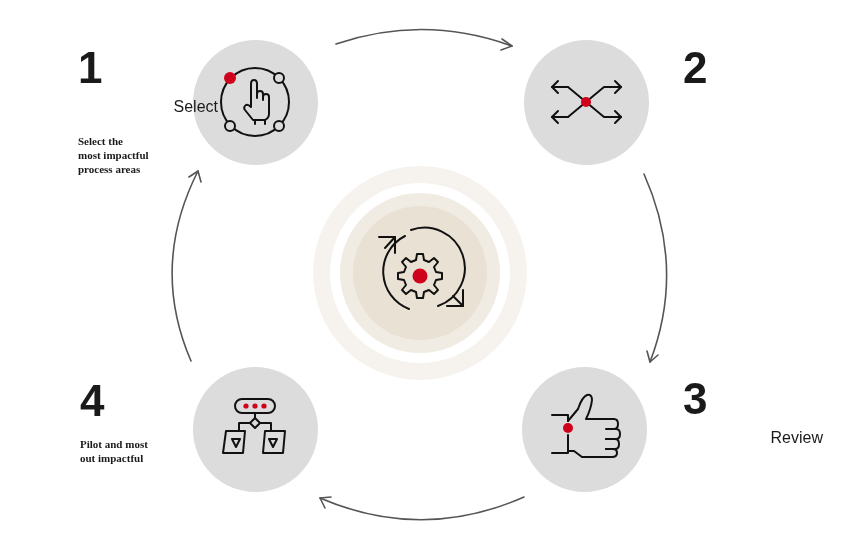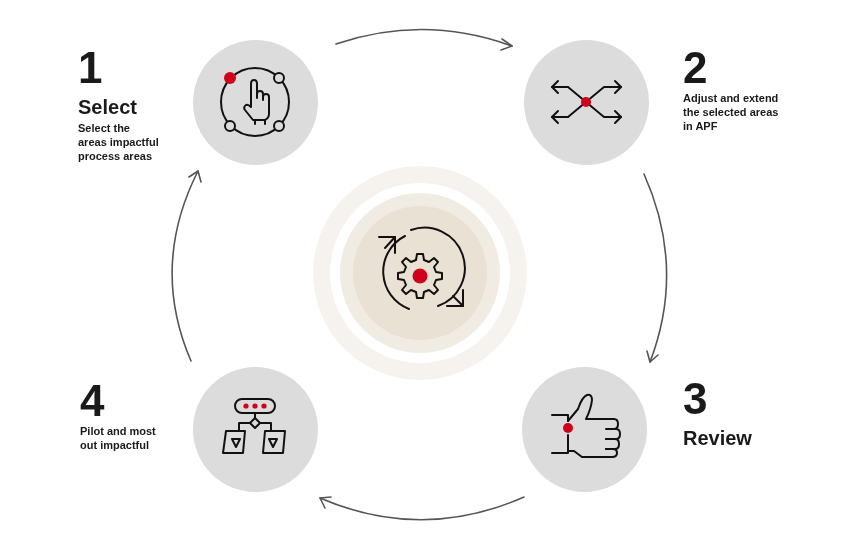--- a/index.html
+++ b/index.html
@@ -4,22 +4,22 @@
   <style>
     html, body { margin: 0; padding: 0; background: #ffffff; }
     body { width: 850px; height: 556px; position: relative; overflow: hidden;
       font-family: "Liberation Sans", "DejaVu Sans", sans-serif; color: #1a1a1a; }
     .canvas { position: absolute; left: 0; top: 0; width: 850px; height: 556px; }
     .step-circle { position: absolute; width: 125px; height: 125px; border-radius: 50%;
       background: #dcdcdc; }
     .step-circle svg { position: absolute; left: 0; top: 0; width: 125px; height: 125px; }
     .step-text { position: absolute; width: 140px; }
     .step-number { font-size: 44px; font-weight: 700; line-height: 40px; letter-spacing: -1px; display: block; }
-    .step-title { font-size: 20px; font-weight: 700; line-height: 22px; margin-top: 8px; display: block; }
-    .step-desc { font-size: 11px; font-weight: 700; line-height: 14px; margin-top: 3px; display: block; width: 130px; }
+    .step-title { font-size: 16px; font-weight: 400; line-height: 22px; margin-top: 8px; display: block; text-align: right; }
+    .step-desc { font-size: 11px; font-weight: 700; line-height: 14px; margin-top: 16px; display: block; width: 130px; font-family: Liberation Serif, serif; }
     .center-ring { position: absolute; border-radius: 50%; }
   </style>
 </head>
 <body>
 
 <div class="canvas">
 
   <svg width="850" height="556" style="position:absolute;left:0;top:0;" fill="none" stroke="#555" stroke-width="1.6" stroke-linecap="round" stroke-linejoin="round">
     <g>
       <path d="M336 44 Q424 14 512 46"></path>
@@ -65,45 +65,40 @@
       <circle cx="86" cy="86" r="5" fill="#dcdcdc"></circle>
       <path d="M58 66 L58 44 Q58 40 61 40 Q64 40 64 44 L64 58 L64 54 Q64 51 67 51 Q70 51 70 54 L70 60 L70 57 Q70 54 73 54 Q76 54 76 57 L76 74 Q76 78 72 80 L60 80 L52 70 Q50 67 53 65 Q55 64 58 67"></path>
       <path d="M62 80 L62 84 M72 80 L72 84"></path>
     </svg>
   </div>
   <div class="step-text" style="left:78px;top:48px;">
     <span class="step-number">1</span>
     <span class="step-title">Select</span>
     <span class="step-desc">
       <span>Select the</span><br>
-      <span>areas impactful</span><br>
+      <span>most impactful</span><br>
       <span>process areas</span>
     </span>
   </div>
 
   <div class="step-circle" style="left:524px;top:40px;">
     <svg viewBox="0 0 125 125" fill="none" stroke="#111" stroke-width="2" stroke-linecap="round" stroke-linejoin="round">
       <path d="M44 47 L62 62 L80 47 L97 47"></path>
       <path d="M44 47 L28 47"></path>
       <path d="M44 77 L62 62 L80 77 L97 77"></path>
       <path d="M44 77 L28 77"></path>
       <path d="M34 41 L28 47 L34 53"></path>
       <path d="M34 71 L28 77 L34 83"></path>
       <path d="M91 41 L97 47 L91 53"></path>
       <path d="M91 71 L97 77 L91 83"></path>
       <circle cx="62" cy="62" r="5" fill="#d0021b" stroke="none"></circle>
     </svg>
   </div>
   <div class="step-text" style="left:683px;top:48px;">
     <span class="step-number">2</span>
-    <span class="step-desc">
-      <span>Adjust and extend</span><br>
-      <span>the selected areas</span><br>
-      <span>in APF</span>
-    </span>
   </div>
 
   <div class="step-circle" style="left:522px;top:367px;">
     <svg viewBox="0 0 125 125" fill="none" stroke="#111" stroke-width="2" stroke-linecap="round" stroke-linejoin="round">
       <path d="M30 48 L46 48 L46 54"></path>
       <path d="M46 68 L46 86 L30 86"></path>
       <path d="M46 54 L56 42 Q60 30 65 28 Q70 27 70 33 Q69 42 64 52 L92 52 Q96 52 96 57 Q96 62 92 62"></path>
       <path d="M84 62 L94 62 Q98 62 98 67 Q98 72 94 72 L84 72"></path>
       <path d="M84 72 L93 72 Q97 72 97 77 Q97 82 93 82 L84 82"></path>
       <path d="M84 82 L91 82 Q95 82 95 86 Q95 90 90 90 L60 90 L52 84 L46 84"></path>

